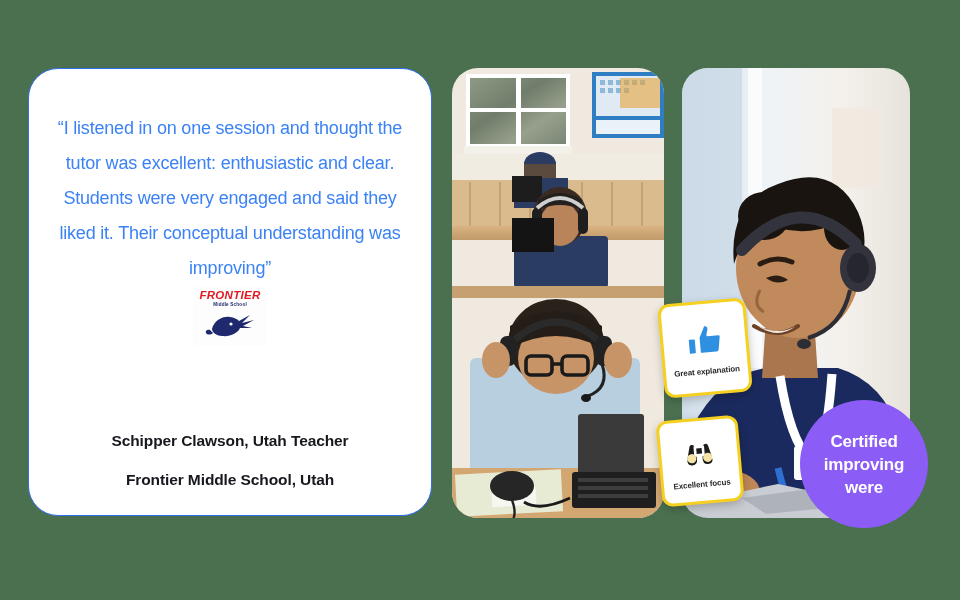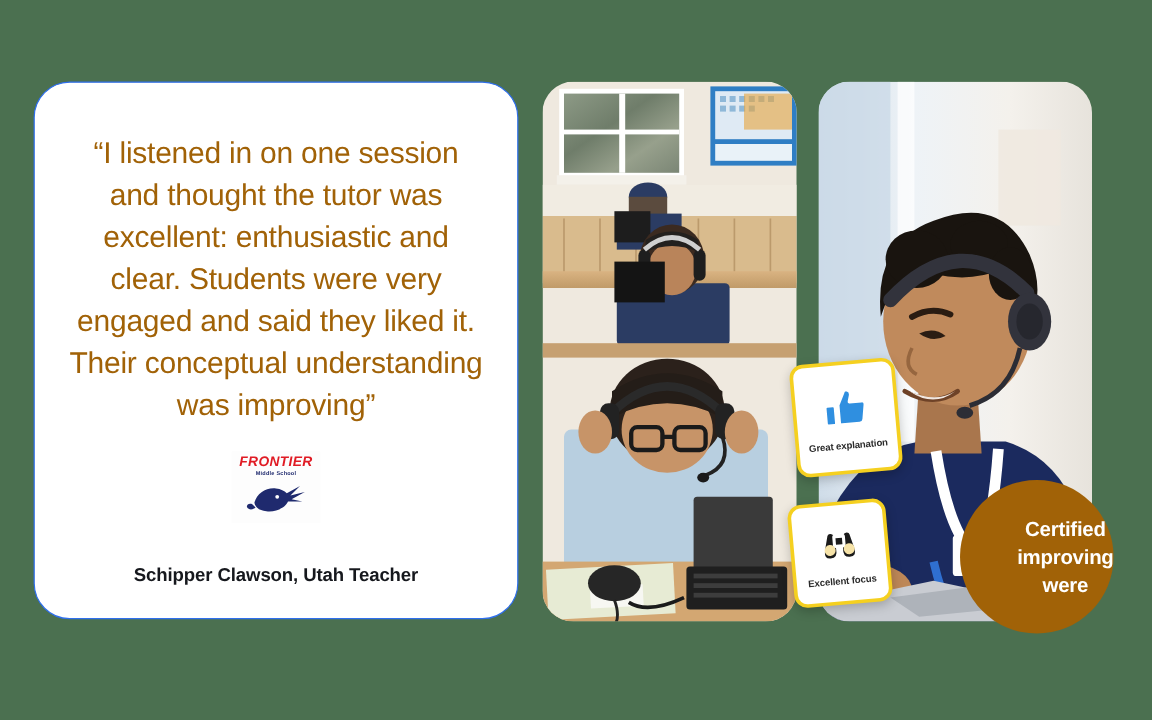--- a/index.html
+++ b/index.html
@@ -12,26 +12,26 @@
 
   
   .quote-card{
     position:absolute;left:28px;top:68px;width:404px;height:448px;
     background:#ffffff;border:1.5px solid #2f6fed;border-radius:30px;
     box-sizing:border-box;
     display:flex;flex-direction:column;align-items:center;
     padding:42px 26px 26px;
   }
   .quote-text{
-    font-size:25px;line-height:35px;color:#a16207;text-align:center;
+    font-size:18px;line-height:35px;color:#3b82f6;text-align:center;
     font-weight:400;letter-spacing:-0.2px;max-width:360px;
   }
   
   .logo{
-    margin-top:20px;width:74px;height:60px;background:#fdfdfd;
+    width:74px;height:60px;background:#fdfdfd;
     display:flex;flex-direction:column;align-items:center;justify-content:flex-start;
     padding-top:3px;box-sizing:border-box;position:relative;
   }
   .logo-word{
     font-size:11.5px;font-weight:bold;font-style:italic;color:#e01b24;
     letter-spacing:0.3px;line-height:12px;
   }
   .logo-sub{
     font-size:4.6px;font-weight:bold;color:#1f2a6e;letter-spacing:0.2px;
     line-height:7px;
@@ -67,22 +67,22 @@
   .badge-card.two{left:659px;top:418px;width:82px;height:86px;transform:rotate(-5deg);}
   .badge-icon{height:40px;display:flex;align-items:center;justify-content:center;}
   .badge-label{
     font-size:8px;font-weight:bold;color:#2b2b2b;margin-top:7px;
     letter-spacing:-0.1px;white-space:nowrap;
   }
 
   
   .cert-circle{
     position:absolute;left:800px;top:400px;width:128px;height:128px;
-    border-radius:50%;background:#a16207;
-    display:flex;align-items:center;justify-content:flex-end;
+    border-radius:50%;background:#8b5cf6;
+    display:flex;align-items:center;justify-content:center;
   }
   .cert-text{
     color:#ffffff;font-size:17px;font-weight:bold;line-height:23px;
     text-align:center;letter-spacing:-0.2px;
   }
 </style>
 </head>
 <body style="background: rgb(75, 112, 80);">
 
 <div class="stage">
@@ -97,20 +97,21 @@
         <g fill="#1f2a6e">
           <path d="M8 20 C10 12, 18 7, 26 8 C30 8.4, 33 10, 35 12 L46 6 L38 14 L50 11 L39 17 L48 19 L36 19 C34 24, 26 28, 18 27 C12 26.3, 8.6 24, 8 20 Z"></path>
           <path d="M6 21 C3 20, 1 22, 2 24 C3 26, 7 26, 9 24 Z"></path>
           <circle cx="27" cy="15" r="1.6" fill="#ffffff"></circle>
         </g>
       </svg>
     </div>
 
     <div class="attrib">
       <div class="attrib-name">Schipper Clawson, Utah Teacher</div>
+      <div class="attrib-place">Frontier Middle School, Utah</div>
     </div>
   </div>
 
   <div class="photo photo-classroom">
     <svg class="ph-svg" viewBox="0 0 212 450" preserveAspectRatio="xMidYMid slice">
       <defs>
         <linearGradient id="winG" x1="0" y1="0" x2="1" y2="1">
           <stop offset="0" stop-color="#8d9a86"></stop>
             <stop offset=".4" stop-color="#6f7d6a"></stop>
           <stop offset=".7" stop-color="#97a08c"></stop>

